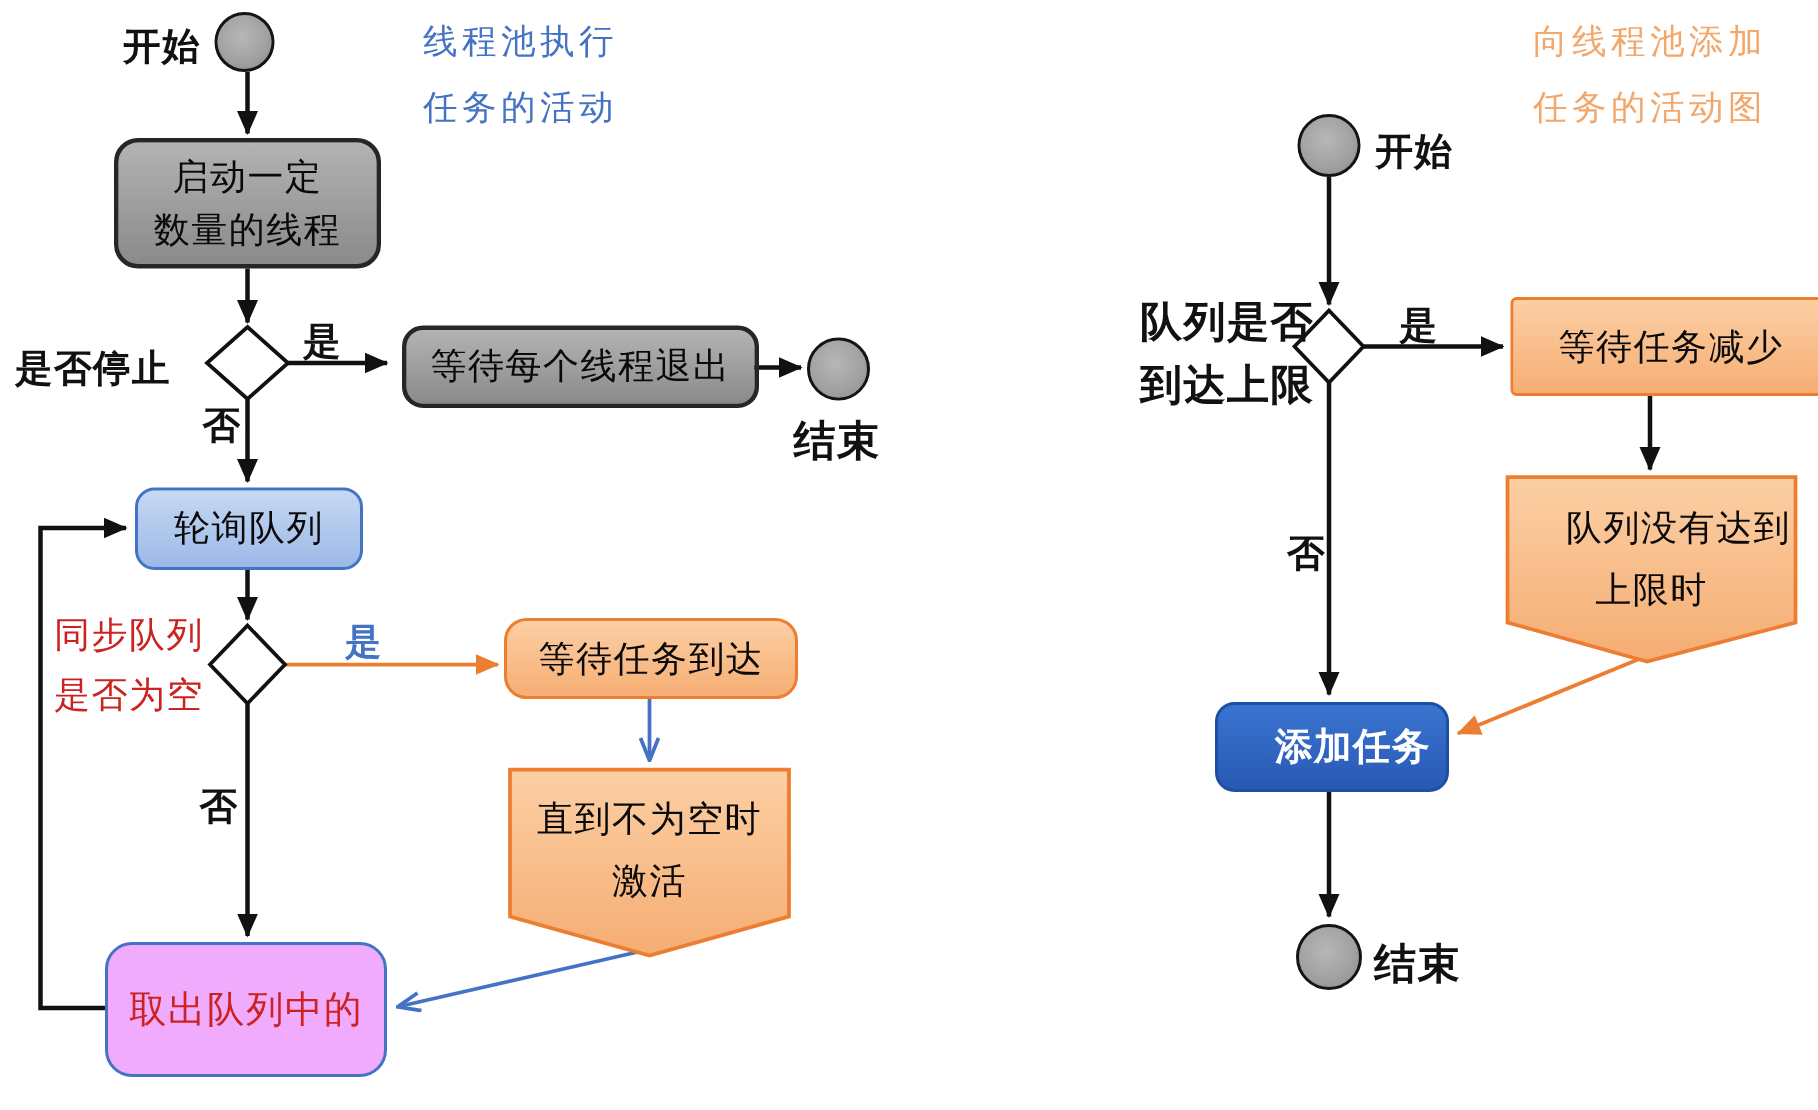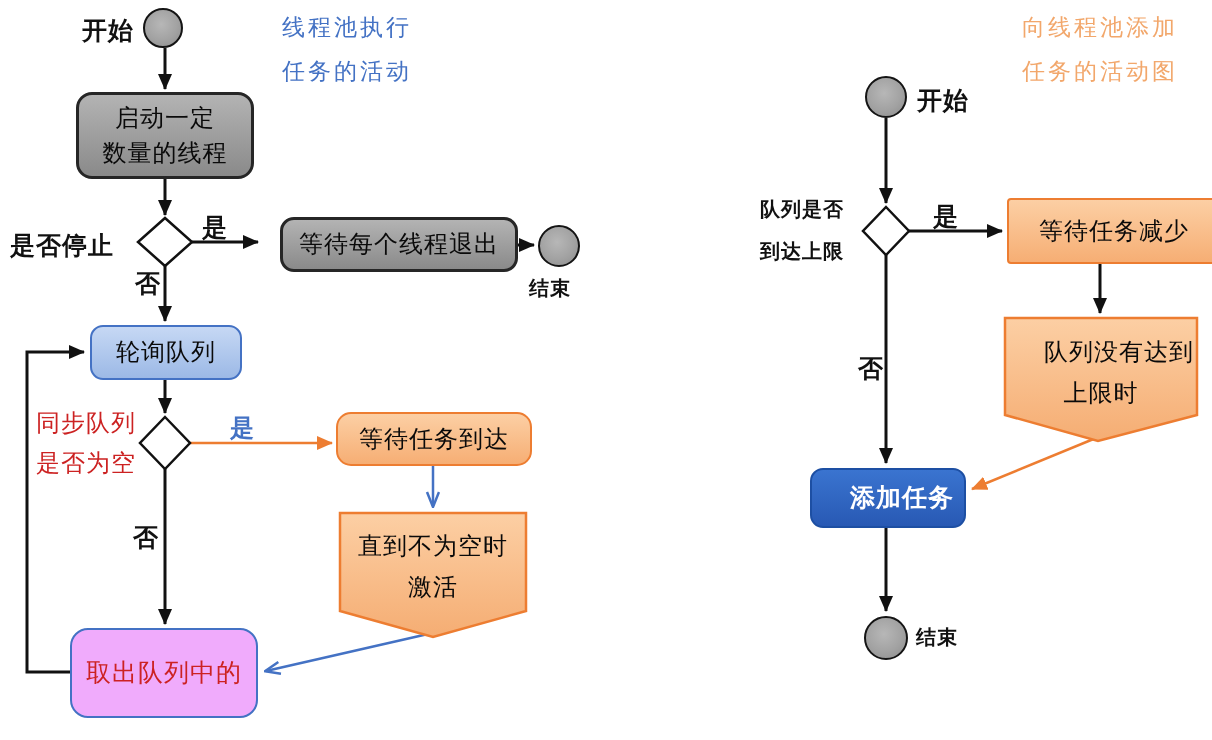--- a/index.html
+++ b/index.html
@@ -4,21 +4,21 @@
 <style>
   html,body{margin:0;padding:0;background:#fff;}
   #stage{
     position:relative;width:1212px;height:740px;background:#ffffff;overflow:hidden;
     font-family:"DejaVu Sans","Liberation Sans",sans-serif;color:#111;
   }
   #stage *{box-sizing:border-box;}
   svg.wires{position:absolute;left:0;top:0;width:1212px;height:740px;pointer-events:none;}
 
   .lbl{position:absolute;font-weight:700;font-size:25px;color:#111;white-space:nowrap;letter-spacing:1px;}
-  .lbl.med{font-weight:600;font-size:20px;}
+  .lbl.med{font-weight:600;font-size:28px;}
   .lbl.red{color:#cc2222;font-weight:500;font-size:24px;}
   .lbl.blue{color:#4472c4;}
   .title-line{position:absolute;font-size:23px;letter-spacing:3px;font-weight:500;white-space:nowrap;}
   .title-blue{color:#4472c4;}
   .title-orange{color:#f2a76b;}
 
   .node{position:absolute;display:flex;flex-direction:column;align-items:center;justify-content:center;
         text-align:center;font-size:24px;line-height:1.45;letter-spacing:1px;}
   .gray-box{background:linear-gradient(#b3b3b3,#8a8a8a);border:3px solid #262626;border-radius:16px;color:#0a0a0a;font-weight:500;}
   .blue-box{background:linear-gradient(#c6d8f4,#9cb9e6);border:2.5px solid #4472c4;border-radius:13px;color:#0a0a0a;font-weight:500;}
@@ -86,21 +86,21 @@
 
   <div class="node gray-box" style="left:76px;top:92px;width:178px;height:87px;">
     <span>启动一定</span>
     <span>数量的线程</span>
   </div>
 
   <div class="lbl" style="left:10px;top:229px;">是否停止</div>
   <div class="lbl" style="left:202px;top:211px;">是</div>
   <div class="lbl" style="left:135px;top:267px;">否</div>
 
-  <div class="node gray-box" style="left:280px;top:217px;width:238px;height:55px;border-radius:14px;">
+  <div class="node gray-box" style="left:268px;top:217px;width:238px;height:55px;border-radius:14px;">
     <span>等待每个线程退出</span>
   </div>
   <div class="circle" style="left:538px;top:225px;width:42px;height:42px;"></div>
   <div class="lbl med" style="left:529px;top:275px;">结束</div>
 
   <div class="node blue-box" style="left:90px;top:325px;width:152px;height:55px;">
     <span>轮询队列</span>
   </div>
 
   <div class="lbl red" style="left:36px;top:407px;">同步队列</div>

